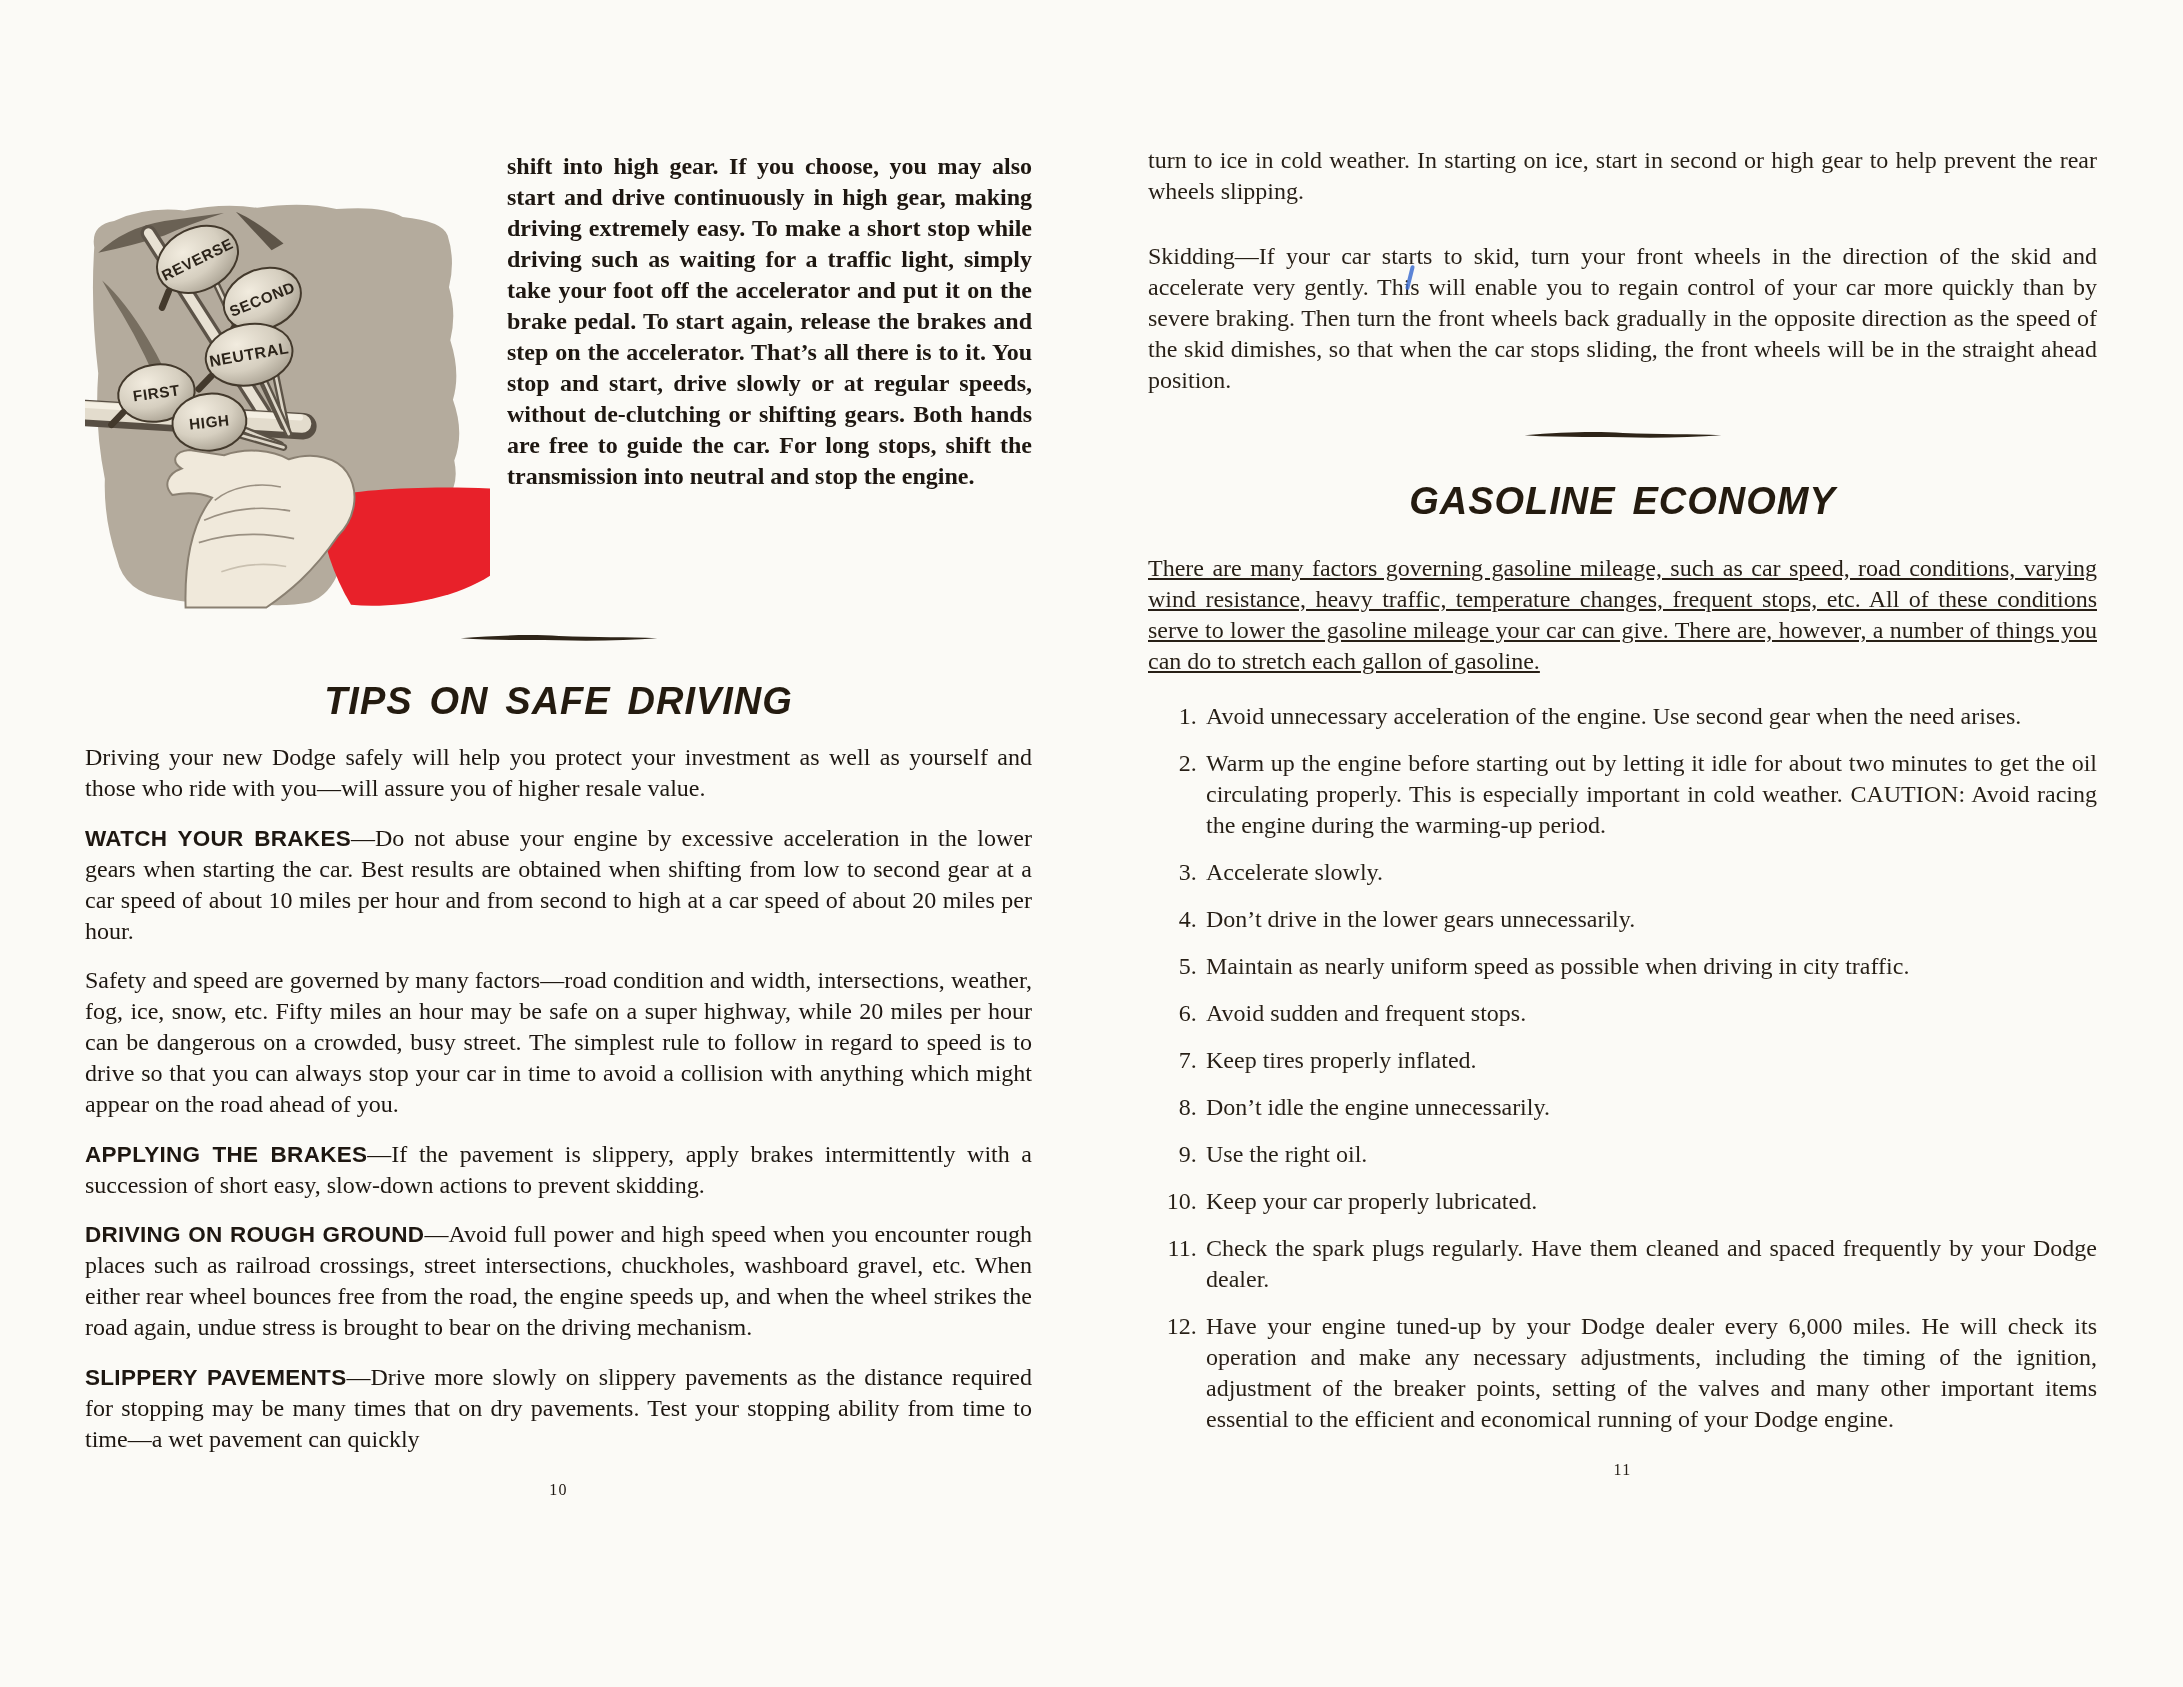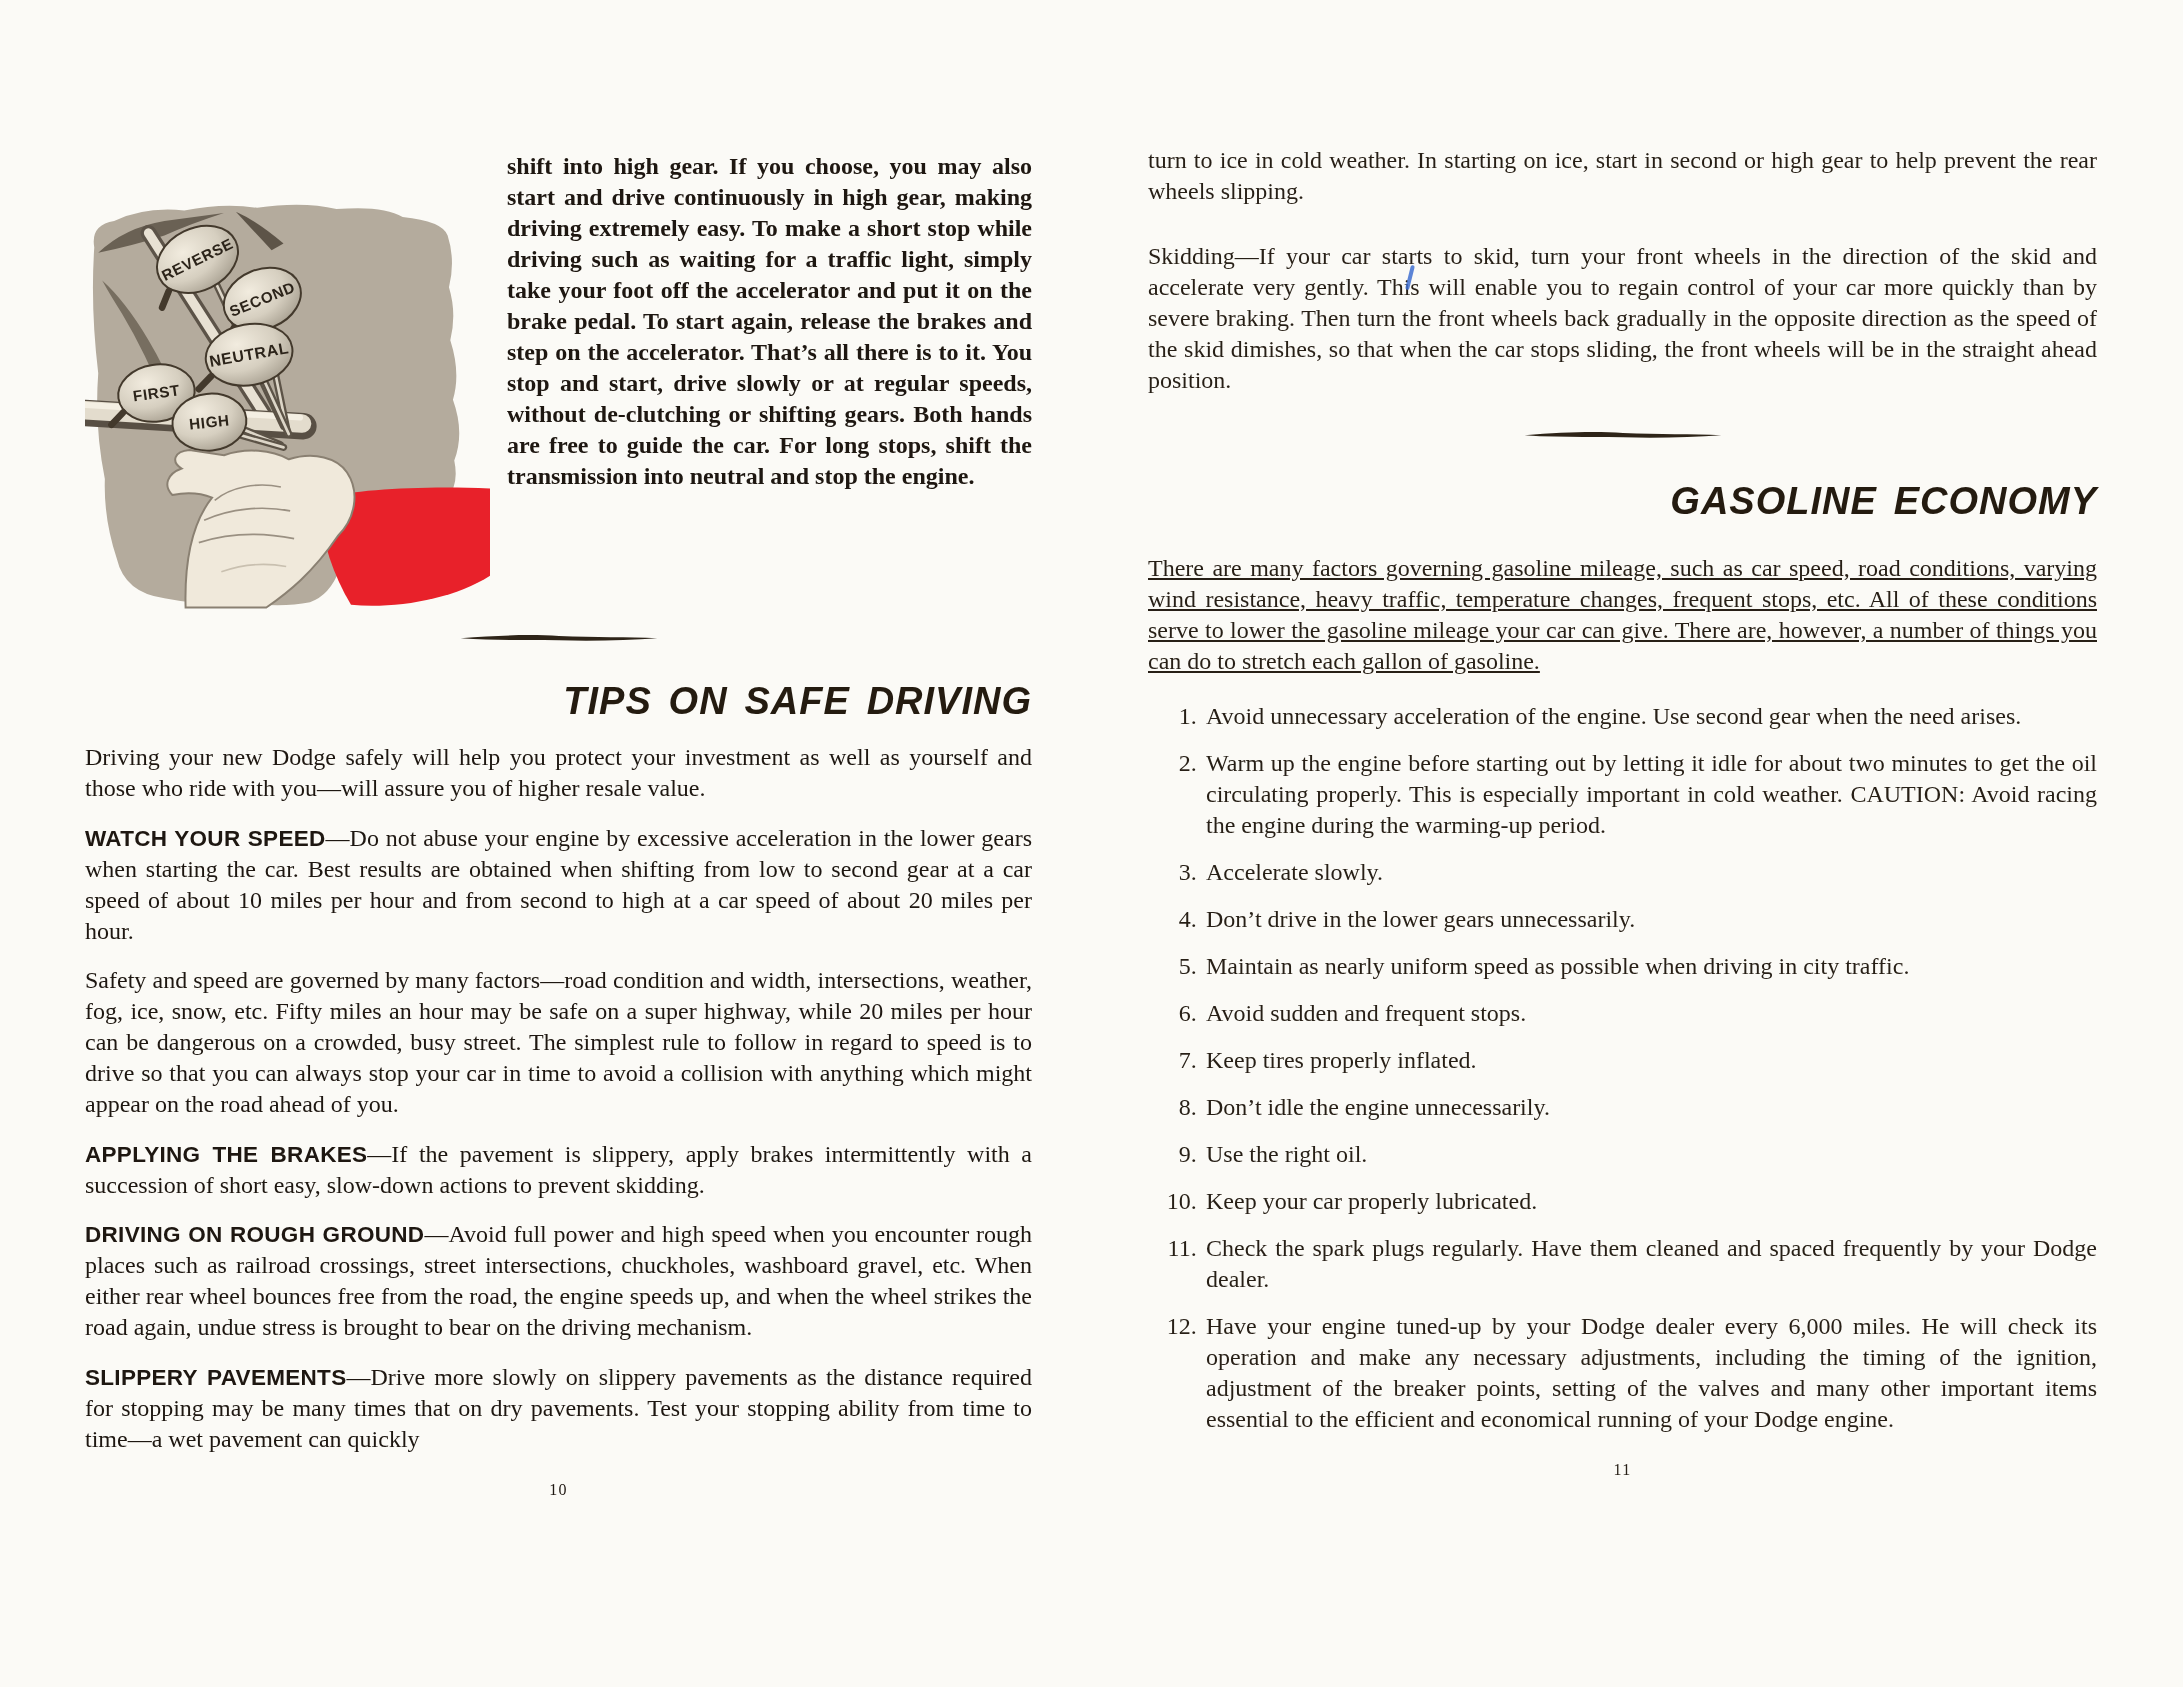--- a/index.html
+++ b/index.html
@@ -26,21 +26,21 @@
   .wrapped{font-weight:bold;}
 
   .divider{display:flex;justify-content:center;margin-top:22.5px;}
   .page-right .divider{margin-top:34px;}
 
   .heading{
     font-family:"Liberation Sans", sans-serif;
     font-style:italic;font-weight:700;
     font-size:38px;line-height:46px;
     letter-spacing:1px;word-spacing:5.3px;
-    text-align:right;color:#241b10;
+    text-align:center;color:#241b10;
     margin:34px 0 0 0;
   }
   .page-right .heading{margin-top:37px;}
 
   .para{margin-top:18.5px;}
   .r-para{margin-top:7px;}
   .r-para + .r-para{margin-top:34px;}
   .lead{
     font-family:"Liberation Sans", sans-serif;
     font-weight:700;font-size:22.5px;letter-spacing:0.3px;
@@ -156,21 +156,21 @@
     <div class="divider">
       <svg width="198" height="10.6" viewBox="0 0 300 16">
         <path d="M1,8 C60,3 110,2 150,4.5 C205,7 255,5.5 299,8 C255,10.5 205,13 150,11 C105,9.5 55,12 1,8 Z" fill="#2e2418"></path>
       </svg>
     </div>
 
     <h2 class="heading">TIPS ON SAFE DRIVING</h2>
 
     <div id="left-paragraphs">
         <p class="body para">Driving your new Dodge safely will help you protect your investment as well as yourself and those who ride with you—will assure you of higher resale value.</p>
-        <p class="body para"><span class="lead">WATCH YOUR SPEED</span>—Do not abuse your engine by excessive acceleration in the lower gears when starting the car. Best results are obtained when shifting from low to second gear at a car speed of about 10 miles per hour and from second to high at a car speed of about 20 miles per hour.</p>
+        <p class="body para"><span class="lead">WATCH YOUR BRAKES</span>—Do not abuse your engine by excessive acceleration in the lower gears when starting the car. Best results are obtained when shifting from low to second gear at a car speed of about 10 miles per hour and from second to high at a car speed of about 20 miles per hour.</p>
         <p class="body para">Safety and speed are governed by many factors—road condition and width, intersections, weather, fog, ice, snow, etc. Fifty miles an hour may be safe on a super highway, while 20 miles per hour can be dangerous on a crowded, busy street. The simplest rule to follow in regard to speed is to drive so that you can always stop your car in time to avoid a collision with anything which might appear on the road ahead of you.</p>
         <p class="body para"><span class="lead">APPLYING THE BRAKES</span>—If the pavement is slippery, apply brakes intermittently with a succession of short easy, slow-down actions to prevent skidding.</p>
         <p class="body para"><span class="lead">DRIVING ON ROUGH GROUND</span>—Avoid full power and high speed when you encounter rough places such as railroad crossings, street intersections, chuckholes, washboard gravel, etc. When either rear wheel bounces free from the road, the engine speeds up, and when the wheel strikes the road again, undue stress is brought to bear on the driving mechanism.</p>
         <p class="body para"><span class="lead">SLIPPERY PAVEMENTS</span>—Drive more slowly on slippery pavements as the distance required for stopping may be many times that on dry pavements. Test your stopping ability from time to time—a wet pavement can quickly</p>
       </div>
 
     <div class="pagenum">10</div>
   </section>
 
   <section class="page page-right">

